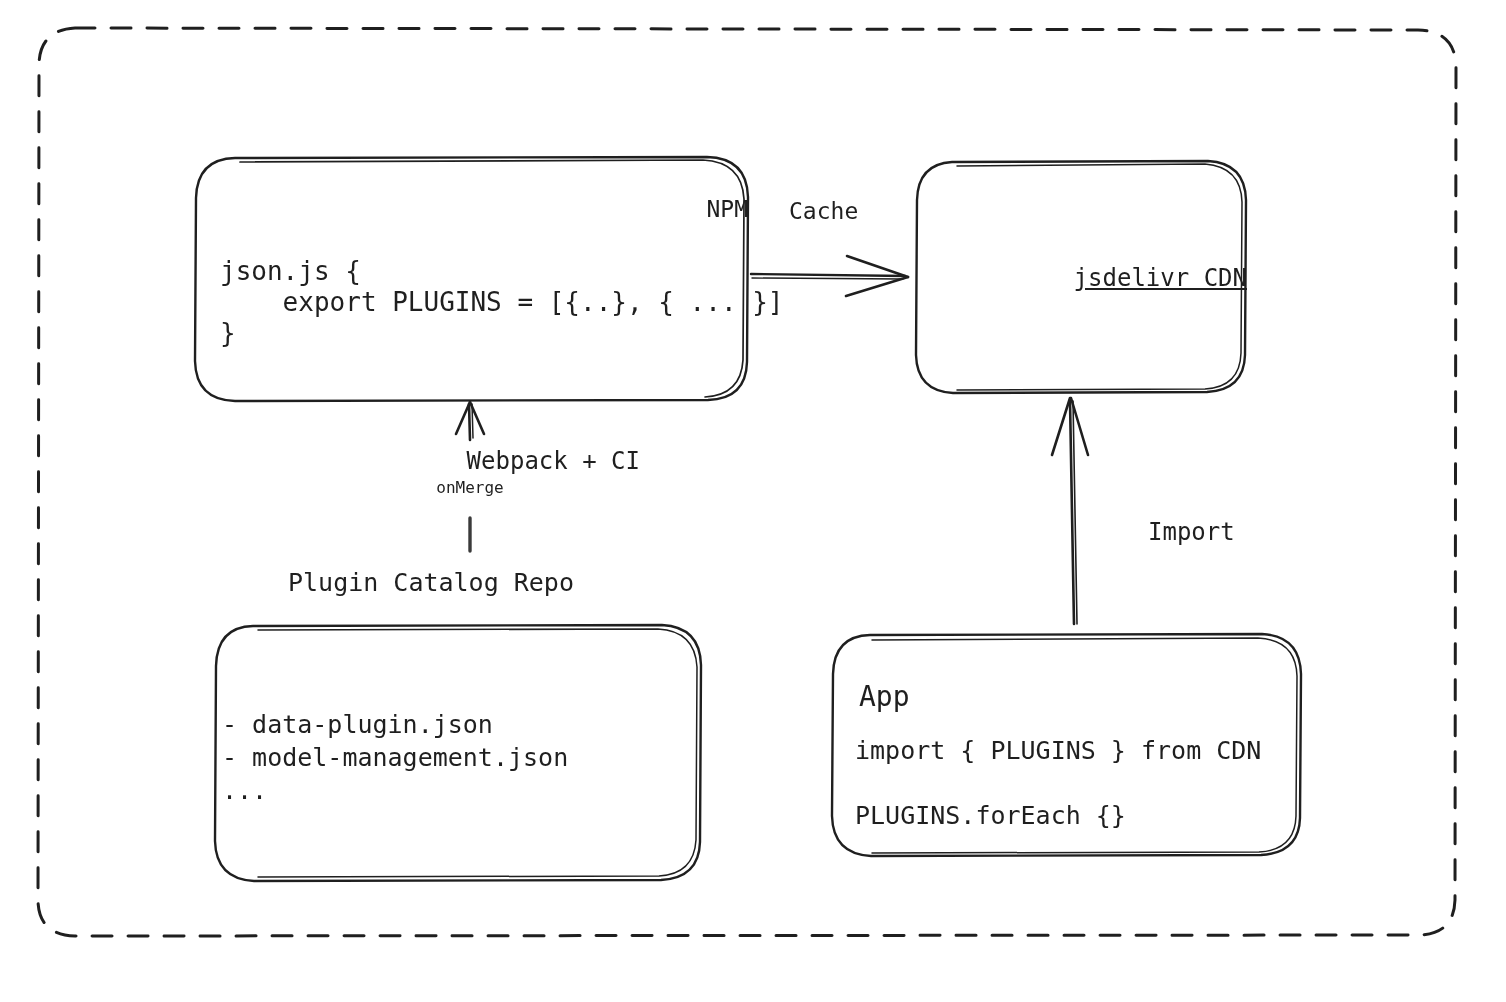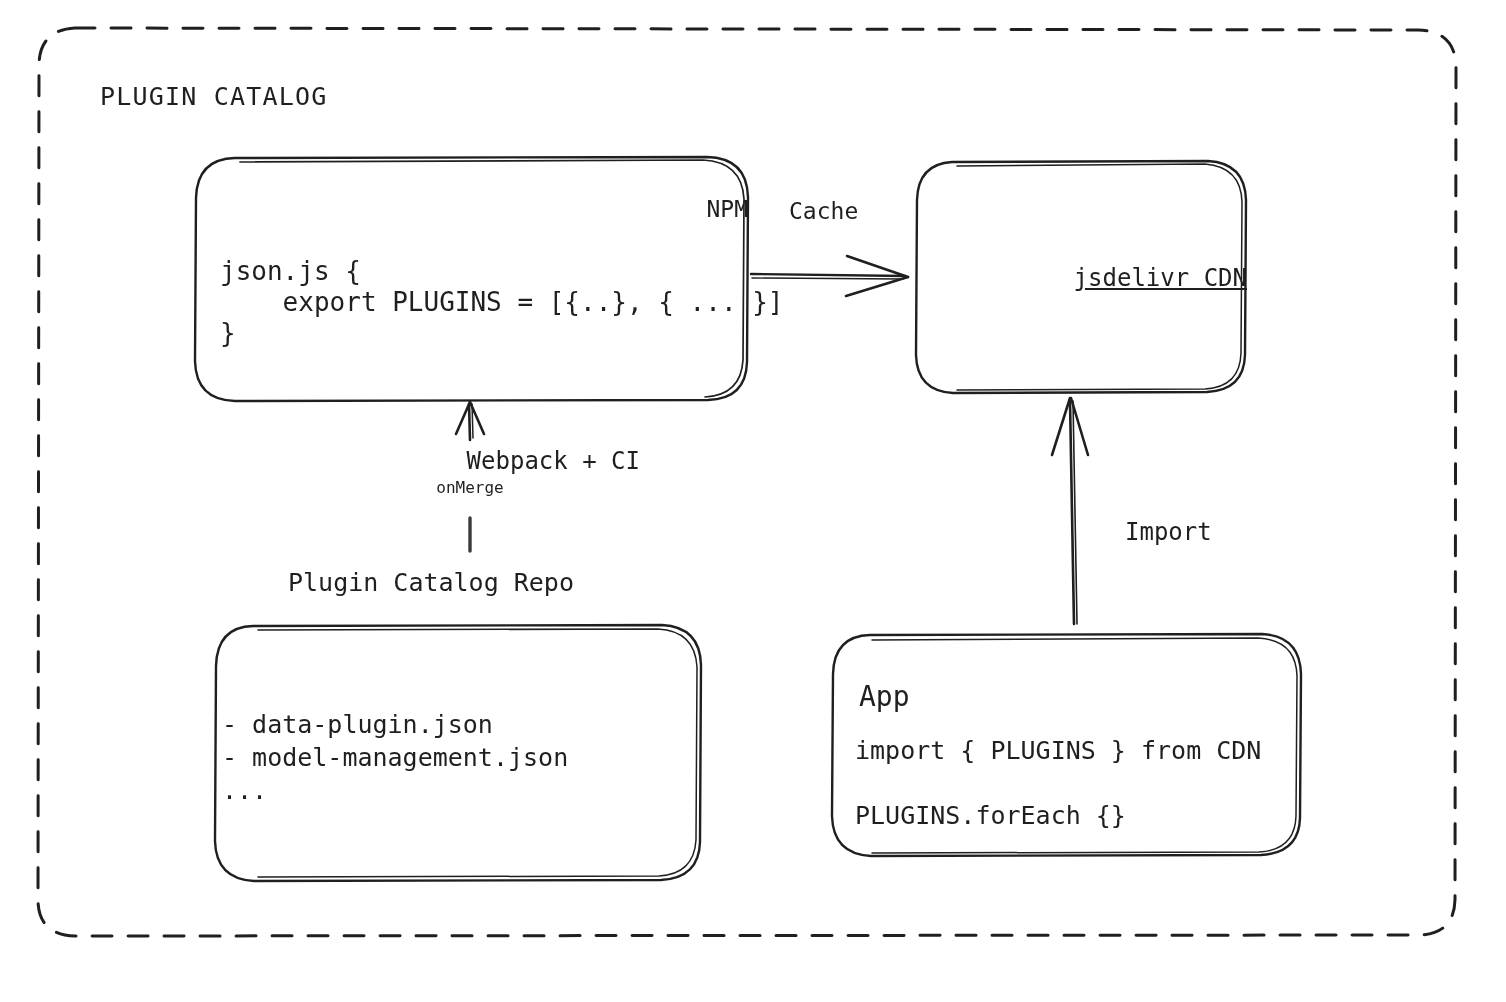--- a/index.html
+++ b/index.html
@@ -120,21 +120,21 @@
     font-size: 25px;
   }
   #app-code-1 {
     left: 855px;
     top: 801px;
     font-size: 25px;
   }
 
   
   #import-label {
-    left: 1125px;
+    left: 1148px;
     top: 518px;
     font-size: 24px;
   }
 
   .hitbox {
     position: absolute;
     background: transparent;
   }
 </style>
 </head>
@@ -184,21 +184,20 @@
     </g>
 
     <g>
       <path d="M 1074 624 L 1070 400" fill="none" stroke="#1f1f1f" stroke-width="2.6" stroke-linecap="round"></path>
       <path d="M 1077 624 L 1073 401" fill="none" stroke="#1f1f1f" stroke-width="1.6" stroke-linecap="round"></path>
       <path d="M 1052 455 L 1070 398" fill="none" stroke="#1f1f1f" stroke-width="2.6" stroke-linecap="round"></path>
       <path d="M 1088 455 L 1071 398" fill="none" stroke="#1f1f1f" stroke-width="2.6" stroke-linecap="round"></path>
     </g>
   </svg>
 
-  <div class="txt" id="container-title">PLUGIN CATALOG</div>
 
   <div class="hitbox" style="left:195px; top:157px; width:553px; height:244px;"></div>
   <div class="txt" id="npm-title">NPM</div>
   <div class="txt npm-code" id="npm-code-0">json.js {</div>
   <div class="txt npm-code" id="npm-code-1">    export PLUGINS = [{..}, { ... }]</div>
   <div class="txt npm-code" id="npm-code-2">}</div>
 
   <div class="hitbox" style="left:916px; top:161px; width:331px; height:232px;"></div>
   <div class="txt" id="cdn-label">jsdelivr CDN</div>
 

